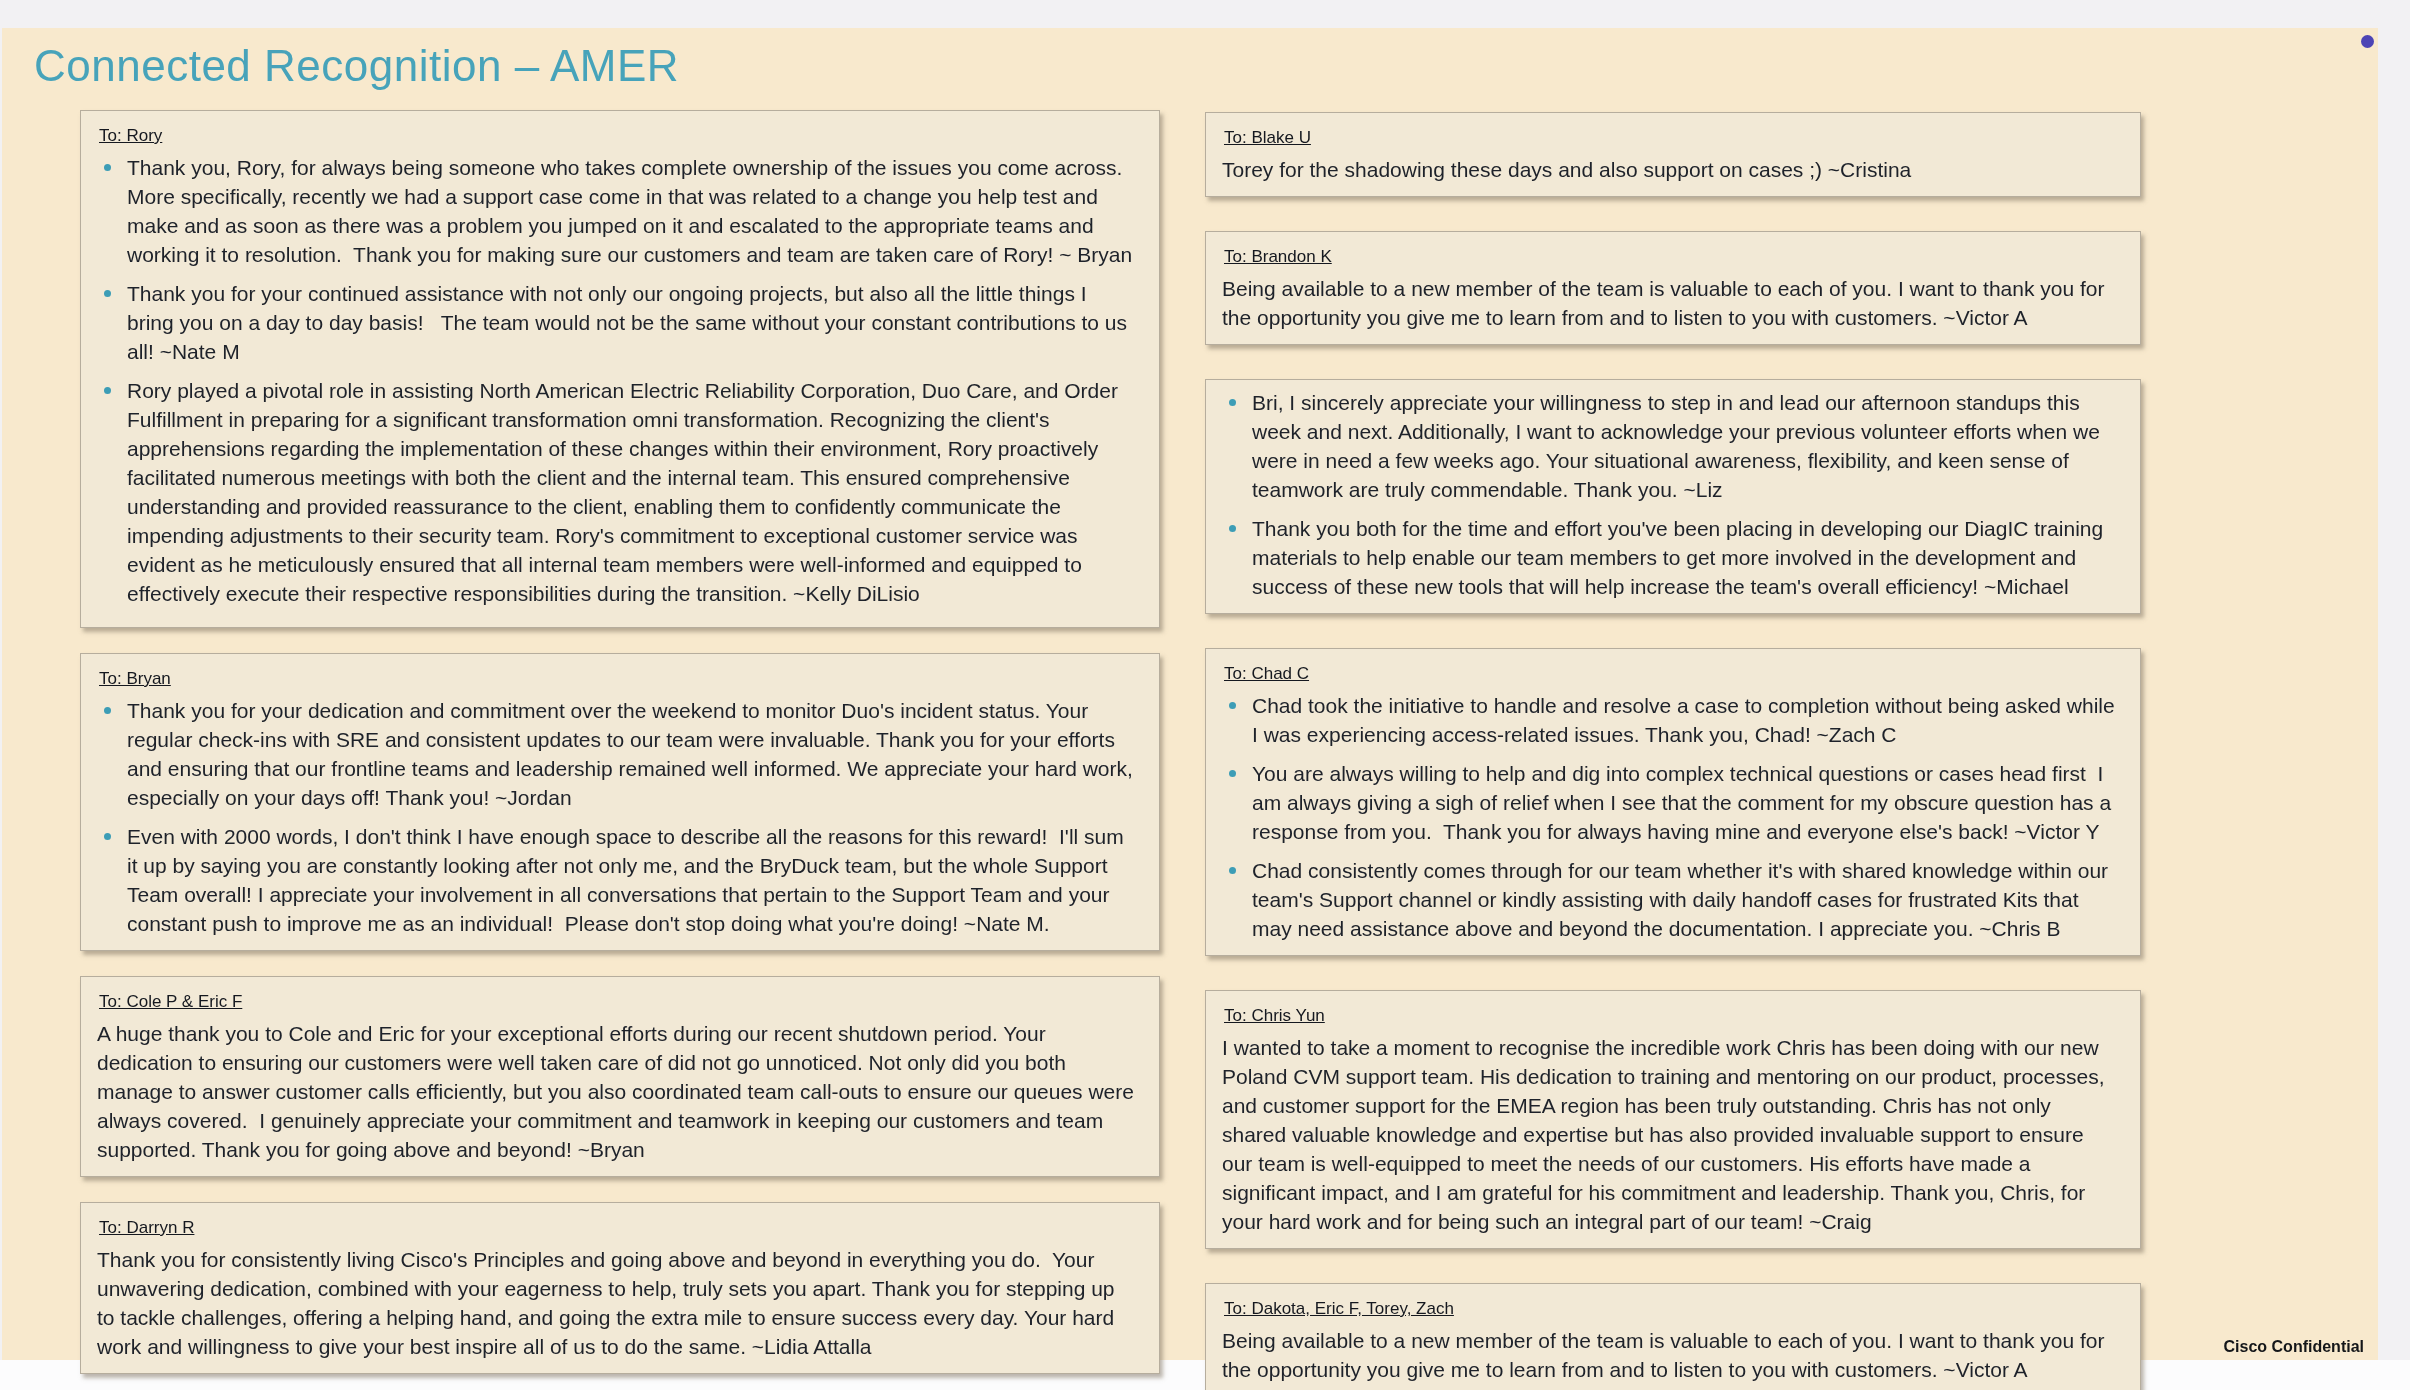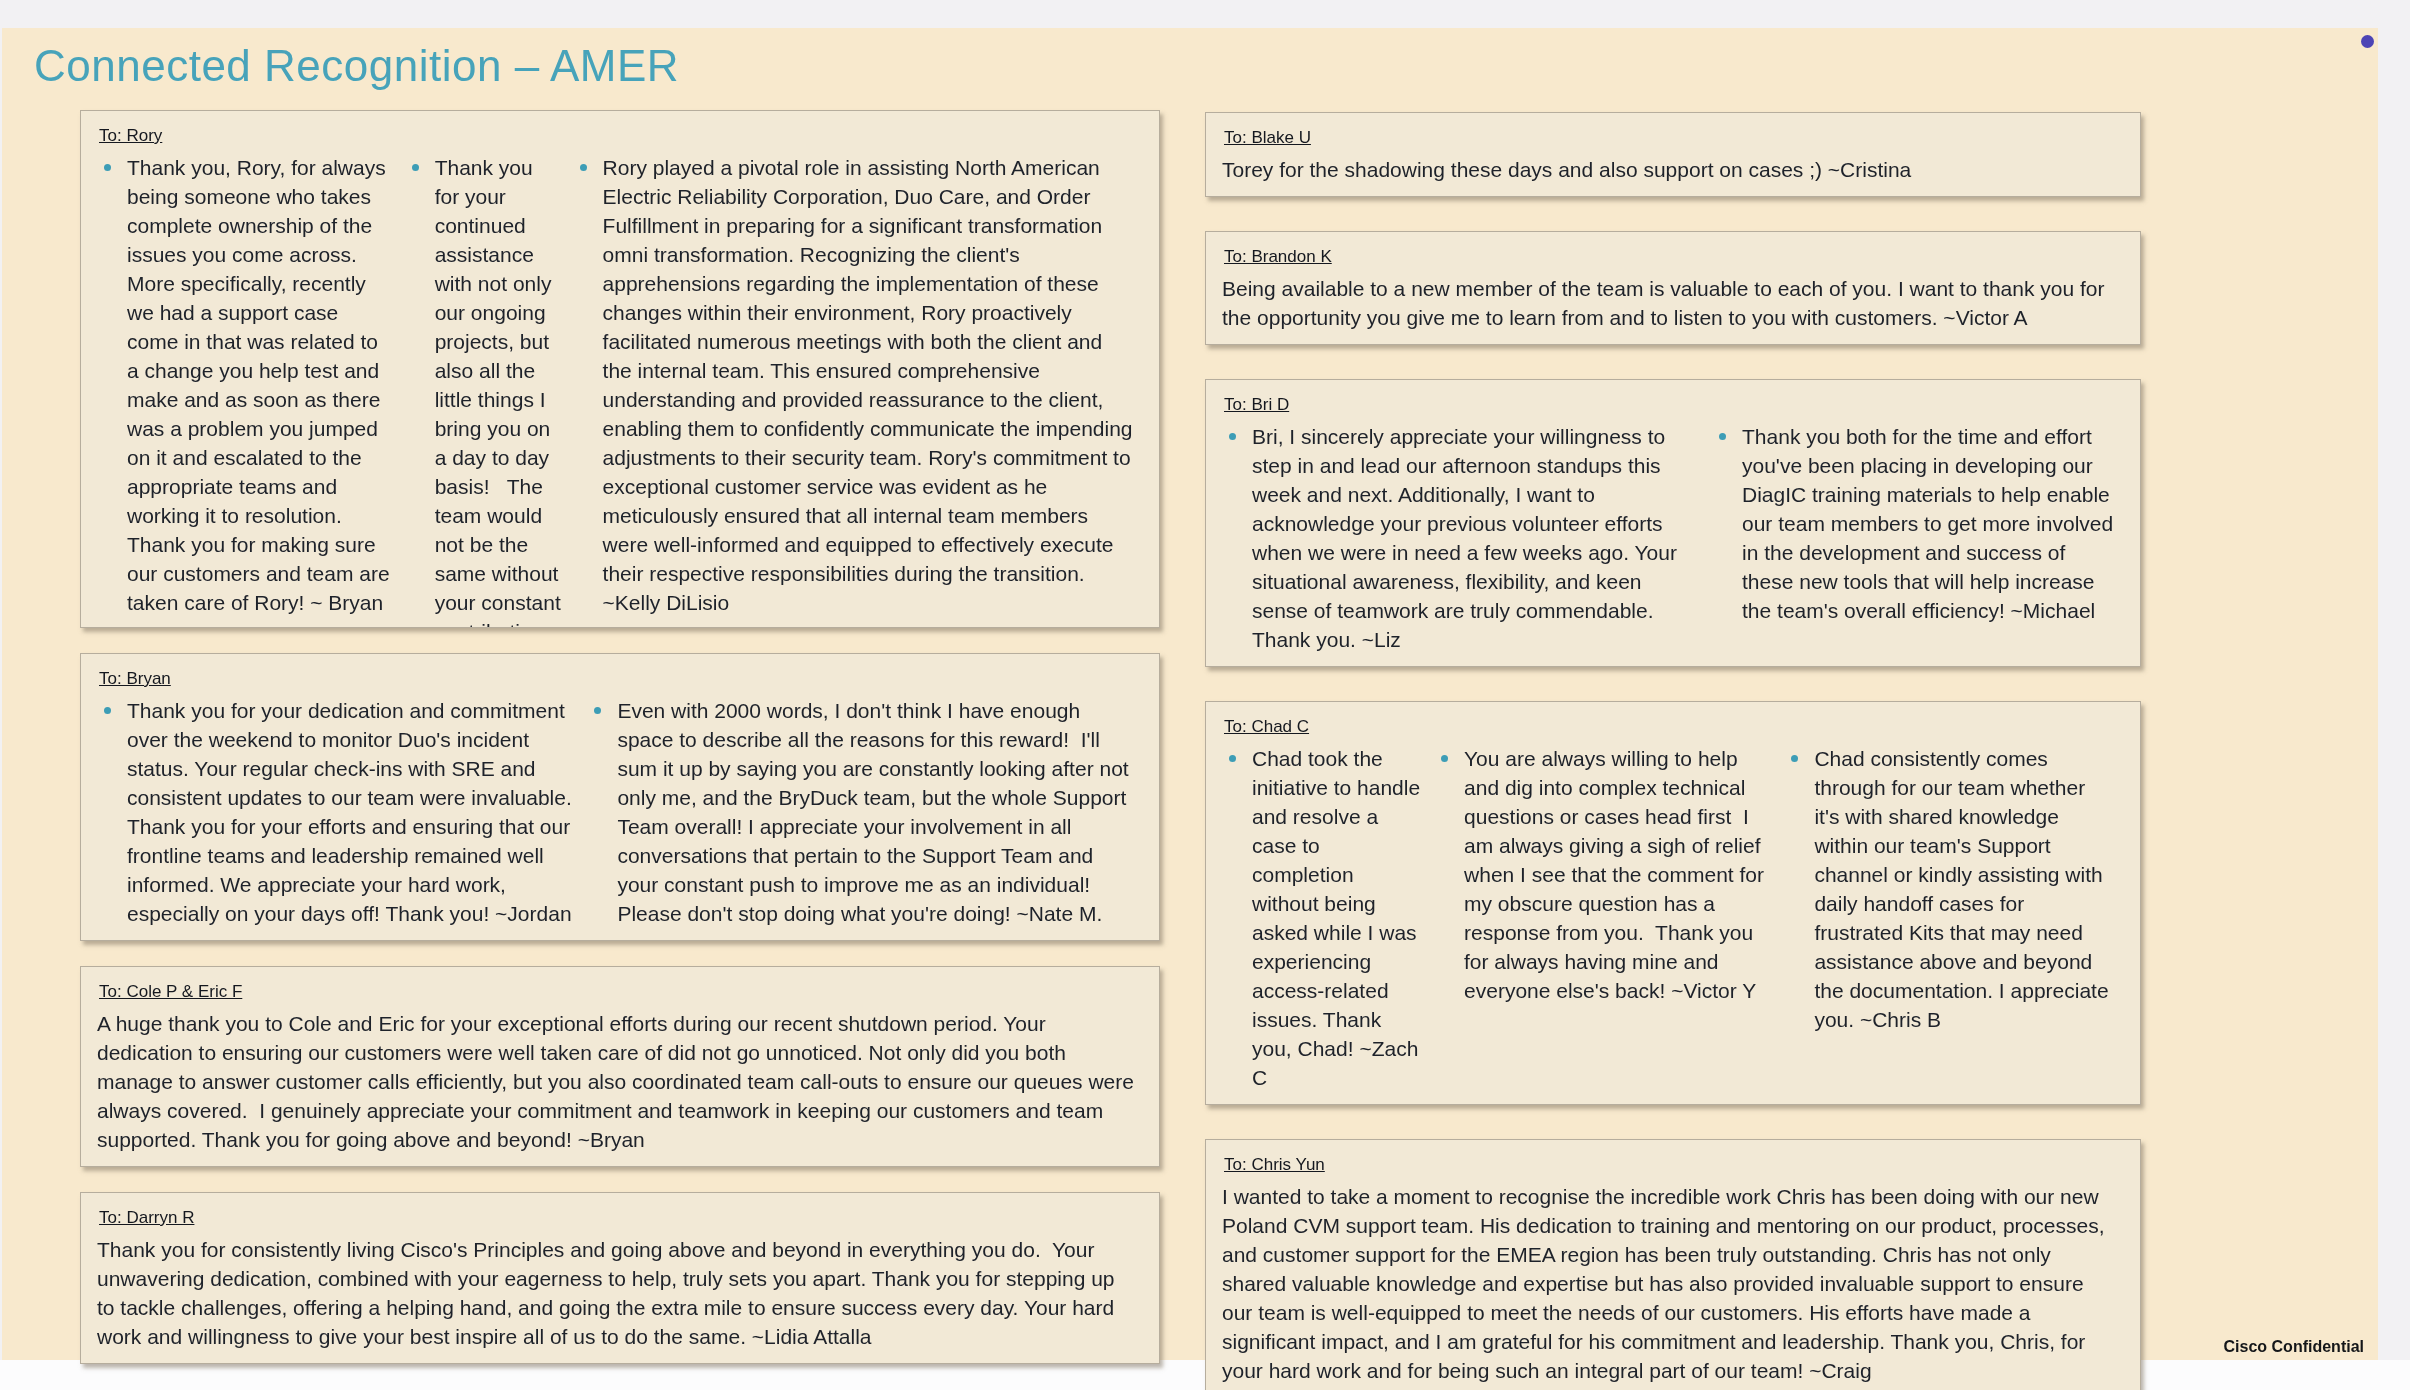--- a/index.html
+++ b/index.html
@@ -47,21 +47,21 @@
     background:var(--c-card);
     border:1px solid var(--c-border);
     box-shadow:3px 4px 4px rgba(125,113,95,.5);
     padding:8px 24px 12px 16px;
   }
   .col-left .card:first-child{height:518px;overflow:hidden;}
   .to{
     font-size:17px;line-height:29px;text-decoration:underline;
     color:#15181f;margin:2px 0 3px 2px;
   }
-  .msgs{display:flex;gap:10px;}
+  .msgs{display:flex;flex-direction:column;gap:10px;}
   .msg{
     display:flex;align-items:flex-start;
     font-size:21px;line-height:29px;
   }
   .msg .dot{
     flex:none;width:7px;height:7px;border-radius:50%;
     background:var(--c-bullet);
     margin:11px 16px 0 7px;
   }
   .msg-text{white-space:pre-wrap;}
@@ -137,21 +137,20 @@
       </div>
       <div class="card">
         <div class="to">To: Brandon K</div>
         <div class="msgs">
           <div class="msg">
             <span class="msg-text">Being available to a new member of the team is valuable to each of you. I want to thank you for the opportunity you give me to learn from and to listen to you with customers. ~Victor A</span>
           </div>
         </div>
       </div>
       <div class="card">
-        <div class="to">To: Bri D</div>
         <div class="msgs">
           <div class="msg">
             <span class="dot"></span>
             <span class="msg-text">Bri, I sincerely appreciate your willingness to step in and lead our afternoon standups this week and next. Additionally, I want to acknowledge your previous volunteer efforts when we were in need a few weeks ago. Your situational awareness, flexibility, and keen sense of teamwork are truly commendable. Thank you. ~Liz</span>
           </div>
           <div class="msg">
             <span class="dot"></span>
             <span class="msg-text">Thank you both for the time and effort you've been placing in developing our DiagIC training materials to help enable our team members to get more involved in the development and success of these new tools that will help increase the team's overall efficiency! ~Michael</span>
           </div>
         </div>

